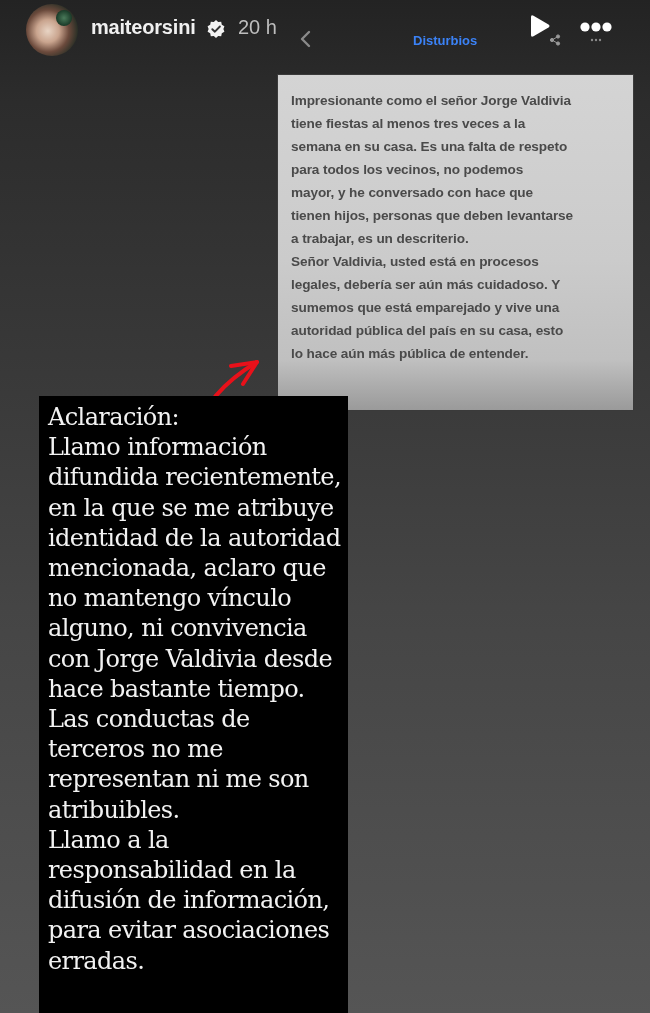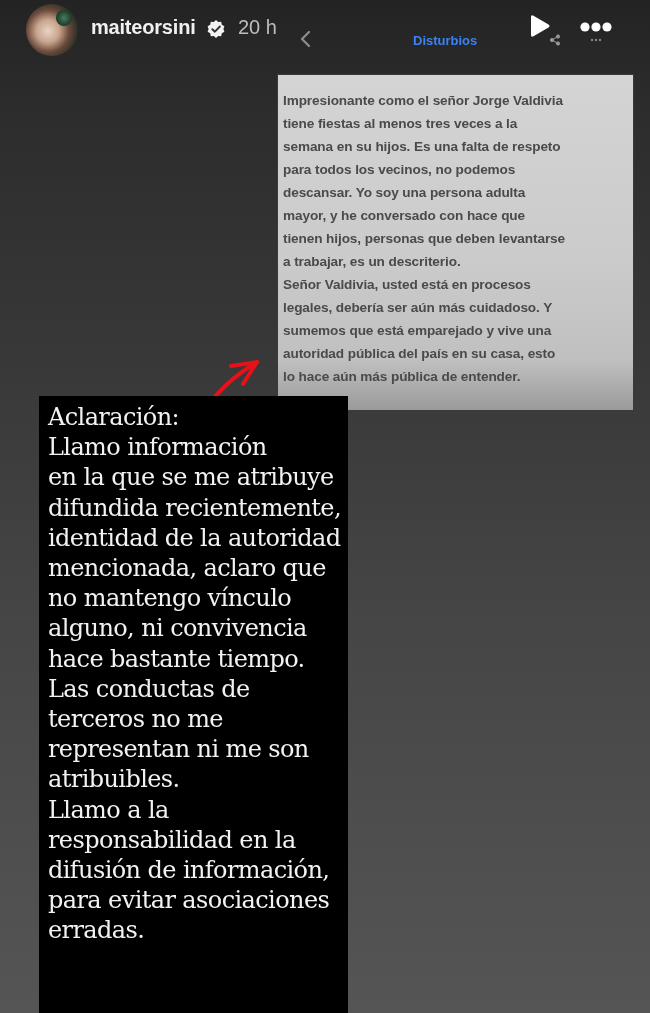--- a/index.html
+++ b/index.html
@@ -39,21 +39,21 @@
     .play-btn {
       position: absolute; left: 528px; top: 14px; width: 40px; height: 36px;
     }
     .more-btn {
       position: absolute; left: 580px; top: 18px; width: 36px; height: 26px;
     }
     .screenshot-card {
       position: absolute; left: 278px; top: 75px; width: 355px; height: 335px;
       background: linear-gradient(180deg, #d4d4d4 0%, #cbcbcb 55%, #c0c0c0 85%, #9a9a9a 100%);
       box-shadow: 0 0 0 1px #3a3a3a;
-      padding: 14px 12px 0 5px;
+      padding: 14px 12px 0 13px;
     }
     .screenshot-text {
       color: #4a4a4a; font-size: 13.6px; line-height: 23px; font-weight: bold;
       font-family: "Liberation Sans", sans-serif; letter-spacing: -0.1px;
     }
     .screenshot-text .line { display: block; white-space: nowrap; }
     .arrow {
       position: absolute; left: 185px; top: 352px; width: 85px; height: 90px;
     }
     .caption-box {
@@ -113,23 +113,22 @@
         <circle cx="20" cy="22" r="1.2"></circle>
       </g>
     </svg>
   </span>
 </div>
 
 <div class="screenshot-card">
   <div class="screenshot-text">
     <span class="line">Impresionante como el señor Jorge Valdivia</span>
     <span class="line">tiene fiestas al menos tres veces a la</span>
-    <span class="line">semana en su hijos. Es una falta de respeto</span>
+    <span class="line">semana en su casa. Es una falta de respeto</span>
     <span class="line">para todos los vecinos, no podemos</span>
-    <span class="line">descansar. Yo soy una persona adulta</span>
     <span class="line">mayor, y he conversado con hace que</span>
     <span class="line">tienen hijos, personas que deben levantarse</span>
     <span class="line">a trabajar, es un descriterio.</span>
     <span class="line">Señor Valdivia, usted está en procesos</span>
     <span class="line">legales, debería ser aún más cuidadoso. Y</span>
     <span class="line">sumemos que está emparejado y vive una</span>
     <span class="line">autoridad pública del país en su casa, esto</span>
     <span class="line">lo hace aún más pública de entender.</span>
   </div>
 </div>
@@ -138,26 +137,27 @@
   <svg width="85" height="90" viewBox="0 0 85 90">
     <path d="M10 82 Q22 40 72 10" stroke="#e8111a" stroke-width="4" fill="none" stroke-linecap="round"></path>
     <path d="M46 14 L72 10 L58 32" stroke="#e8111a" stroke-width="4" fill="none" stroke-linecap="round" stroke-linejoin="round"></path>
   </svg>
 </div>
 
 <div class="caption-box">
   <div class="caption-text">
     <span class="line">Aclaración:</span>
     <span class="line">Llamo información</span>
+    <span class="line">difundida recientemente,</span>
     <span class="line">en la que se me atribuye</span>
-    <span class="line">difundida recientemente,</span>
     <span class="line">identidad de la autoridad</span>
     <span class="line">mencionada, aclaro que</span>
     <span class="line">no mantengo vínculo</span>
     <span class="line">alguno, ni convivencia</span>
+    <span class="line">con Jorge Valdivia desde</span>
     <span class="line">hace bastante tiempo.</span>
     <span class="line">Las conductas de</span>
     <span class="line">terceros no me</span>
     <span class="line">representan ni me son</span>
     <span class="line">atribuibles.</span>
     <span class="line">Llamo a la</span>
     <span class="line">responsabilidad en la</span>
     <span class="line">difusión de información,</span>
     <span class="line">para evitar asociaciones</span>
     <span class="line">erradas.</span>

